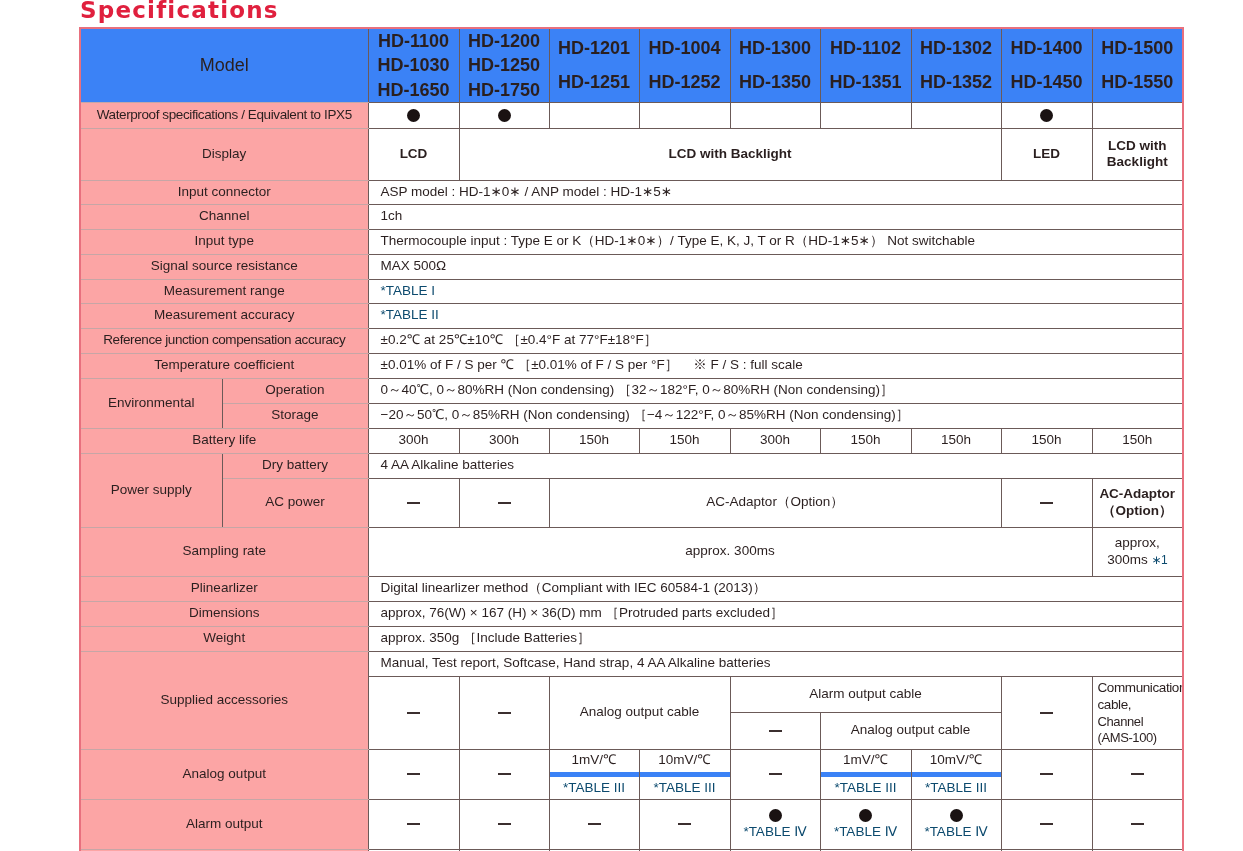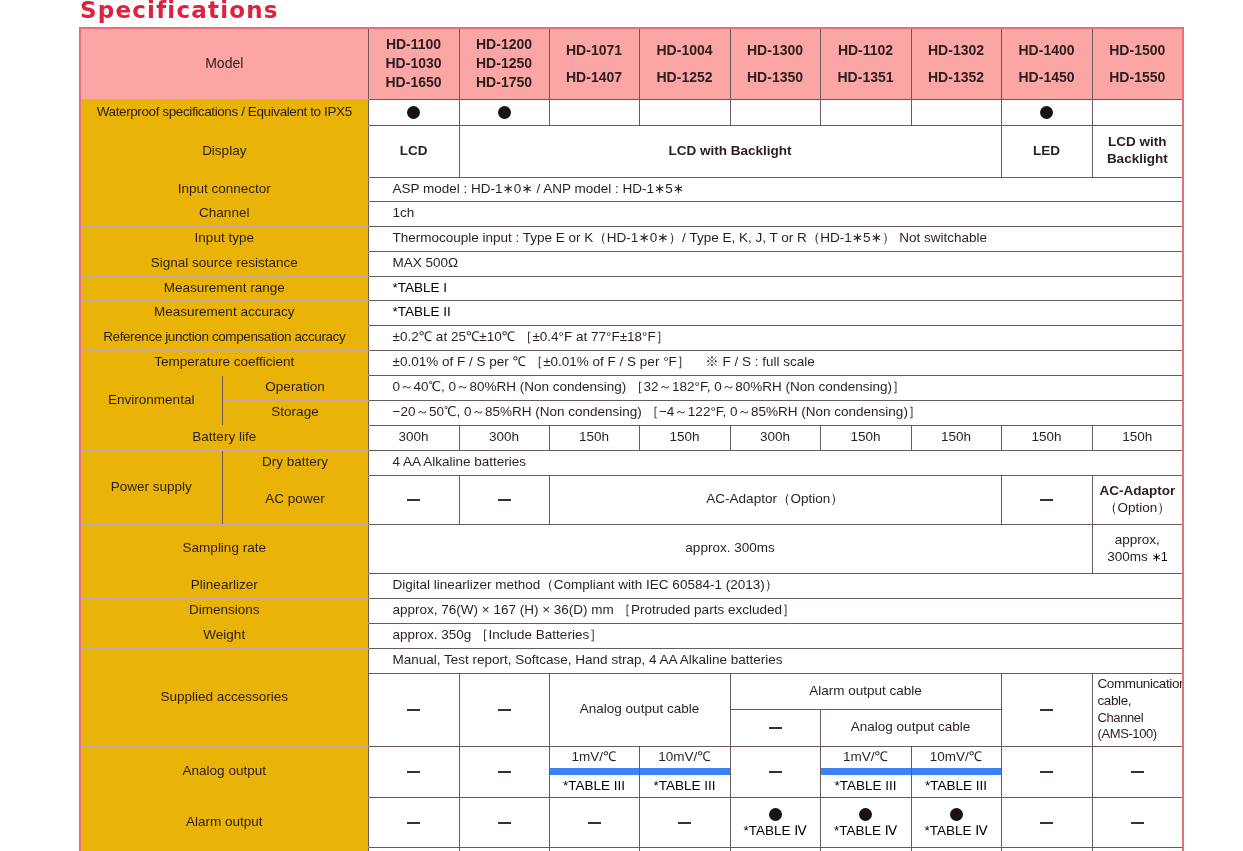--- a/index.html
+++ b/index.html
@@ -4,36 +4,36 @@
 <style>
   html, body { margin:0; padding:0; background:#ffffff; }
   body { width:1243px; height:851px; overflow:hidden; position:relative;
          font-family:"Liberation Sans", sans-serif; color:#2a1f1f; }
   .title { position:absolute; left:80px; top:-3px; font-family:"DejaVu Sans", sans-serif;
            font-weight:bold; font-size:23px; color:#e0203e; letter-spacing:1.2px; }
   table.spec { position:absolute; left:79px; top:27px; border-collapse:collapse;
                table-layout:fixed; width:1103px; border-left:2px solid #e8707e; border-right:2px solid #e8707e; border-top:2px solid #e8707e; }
   table.spec td { border:1px solid #6b5a58; padding:0; font-size:13.5px; line-height:1.25;
                   text-align:center; vertical-align:middle; overflow:hidden; white-space:nowrap; }
-  table.spec td.lbl { background:#eab308; border-color:#c6a6a6; border-right-color:#6b5a58; font-size:13.5px; }
-  table.spec td.hdr { background:#fca5a5; font-weight:bold; font-size:14px; line-height:1.35; }
+  table.spec td.lbl { background:#fca5a5; border-color:#c6a6a6; border-right-color:#6b5a58; font-size:13.5px; }
+  table.spec td.hdr { background:#3b82f6; font-weight:bold; font-size:18px; line-height:1.35; }
   table.spec td.hdr.lbl { font-weight:normal; }
   table.spec td.val { background:#fff; }
-  table.spec td.left { text-align:left; padding-left:24px; }
-  .red { color:#000000; }
+  table.spec td.left { text-align:left; padding-left:12px; }
+  .red { color:#0c4a6e; }
   .dot { display:inline-block; width:13px; height:13px; border-radius:50%; background:#1a1212; vertical-align:middle; }
   .dash { display:inline-block; width:13px; height:2px; background:#3b2f2f; vertical-align:middle; }
   .bold { font-weight:bold; }
   .small { font-size:12px; letter-spacing:-0.4px; }
   .tiny { font-size:11px; line-height:1.05; letter-spacing:-0.4px; }
   td.ind { padding-left:14px; text-align:left; }
   .ac-right { text-align:left; padding-left:6px; font-weight:bold; font-size:13.5px; white-space:normal; }
   .samp-right { text-align:left; padding-left:10px; font-size:13px; white-space:normal; }
   .stack { display:block; }
-  .sub-top { display:block; border-bottom:7px solid #3b82f6; padding:2px 0 3px; }
+  .sub-top { display:block; border-bottom:5px solid #3b82f6; padding:2px 0 3px; }
   .sub-bot { display:block; padding:3px 0 2px; }
 </style>
 </head>
 <body>
 
 <div class="title">Specifications</div>
 
 <table class="spec">
   <colgroup>
     <col style="width:142px">
@@ -56,22 +56,22 @@
           <span class="stack">HD-1100</span>
           <span class="stack">HD-1030</span>
           <span class="stack">HD-1650</span>
         </td>
     <td class="hdr">
           <span class="stack">HD-1200</span>
           <span class="stack">HD-1250</span>
           <span class="stack">HD-1750</span>
         </td>
     <td class="hdr" style="line-height:1.9">
-          <span class="stack">HD-1071</span>
-          <span class="stack">HD-1407</span>
+          <span class="stack">HD-1201</span>
+          <span class="stack">HD-1251</span>
         </td>
     <td class="hdr" style="line-height:1.9">
           <span class="stack">HD-1004</span>
           <span class="stack">HD-1252</span>
         </td>
     <td class="hdr" style="line-height:1.9">
           <span class="stack">HD-1300</span>
           <span class="stack">HD-1350</span>
         </td>
     <td class="hdr" style="line-height:1.9">
@@ -178,21 +178,21 @@
     <td class="val left" colspan="9">4 AA  Alkaline batteries</td>
   </tr>
   <tr style="height:49px">
     <td class="lbl ind">AC power</td>
     <td class="val"><span class="dash"></span></td>
     <td class="val"><span class="dash"></span></td>
     <td class="val" colspan="5">AC-Adaptor（Option）</td>
     <td class="val"><span class="dash"></span></td>
     <td class="val ac-right">
           <span class="stack">AC-Adaptor</span>
-          <span class="stack" style="font-weight:normal">（Option）</span>
+          <span class="stack" style="font-weight:bold">（Option）</span>
         </td>
   </tr>
 
   <tr style="height:49px">
     <td class="lbl" colspan="2">Sampling rate</td>
     <td class="val" colspan="8">approx. 300ms</td>
     <td class="val samp-right"><span class="stack">approx,</span><span>300ms</span> <span class="red small">∗1</span></td>
   </tr>
 
   <tr style="height:25px">

